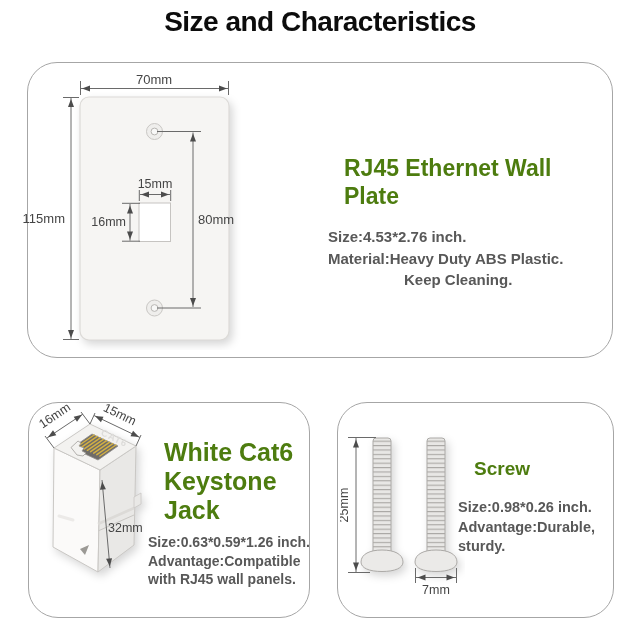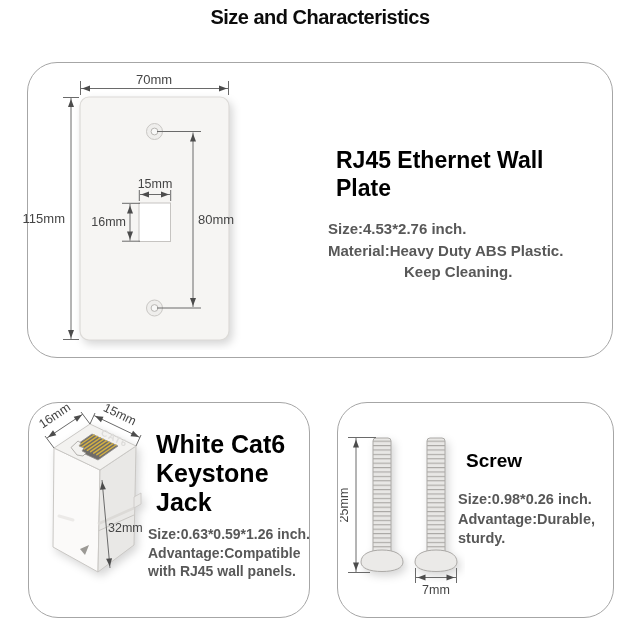--- a/index.html
+++ b/index.html
@@ -2,38 +2,38 @@
 <html><head>
 <meta charset="utf-8">
 <style>
   html,body { margin:0; padding:0; background:#ffffff; }
   .page {
     position:relative; width:640px; height:640px; background:#ffffff;
     font-family:"Liberation Sans", sans-serif; overflow:hidden;
   }
   h1.title {
     position:absolute; top:6px; left:0; width:640px; margin:0;
-    text-align:center; font-size:20px; font-weight:bold;
+    text-align:center; font-size:28px; font-weight:bold;
     color:#0c0c0c; letter-spacing:-0.5px;
   }
   .card {
     position:absolute; background:#ffffff;
     border:1px solid #a6a6a6; border-radius:30px;
   }
   .card-top   { left:27px;  top:62px;  width:584px; height:294px; }
   .card-jack  { left:28px;  top:402px; width:280px; height:214px; }
   .card-screw { left:337px; top:402px; width:275px; height:214px; }
 
   svg.diagram { position:absolute; }
   .svg-plate  { left:20px;  top:64px;  }
   .svg-jack   { left:36px;  top:404px; }
   .svg-screws { left:340px; top:425px; }
 
   .tb { position:absolute; color:#585858; }
-  .tb h2 { margin:8px; color:#000000; font-weight:bold; }
+  .tb h2 { margin:16px; color:#4d7c0f; font-weight:bold; }
   .tb p  { margin:0;font-weight:bold; }
   .tb-plate { left:328px; top:138px; width:282px; font-size:15px; line-height:21.5px; }
   .tb-plate h2 { font-size:23px; line-height:28px; margin-bottom:16px; }
   .tb-plate .indent { padding-left:76px; }
   .tb-jack { left:148px; top:422px; width:170px; font-size:14px; line-height:18.5px; }
   .tb-jack h2 { font-size:25px; line-height:29px; margin-bottom:8px; }
   .tb-screw { left:458px; top:438px; width:152px; font-size:14.5px; line-height:19.5px; }
   .tb-screw h2 { font-size:19px; line-height:30px; margin-bottom:14px; }
 
   svg text { font-family:"Liberation Sans", sans-serif; font-size:13px; fill:#454545; }

